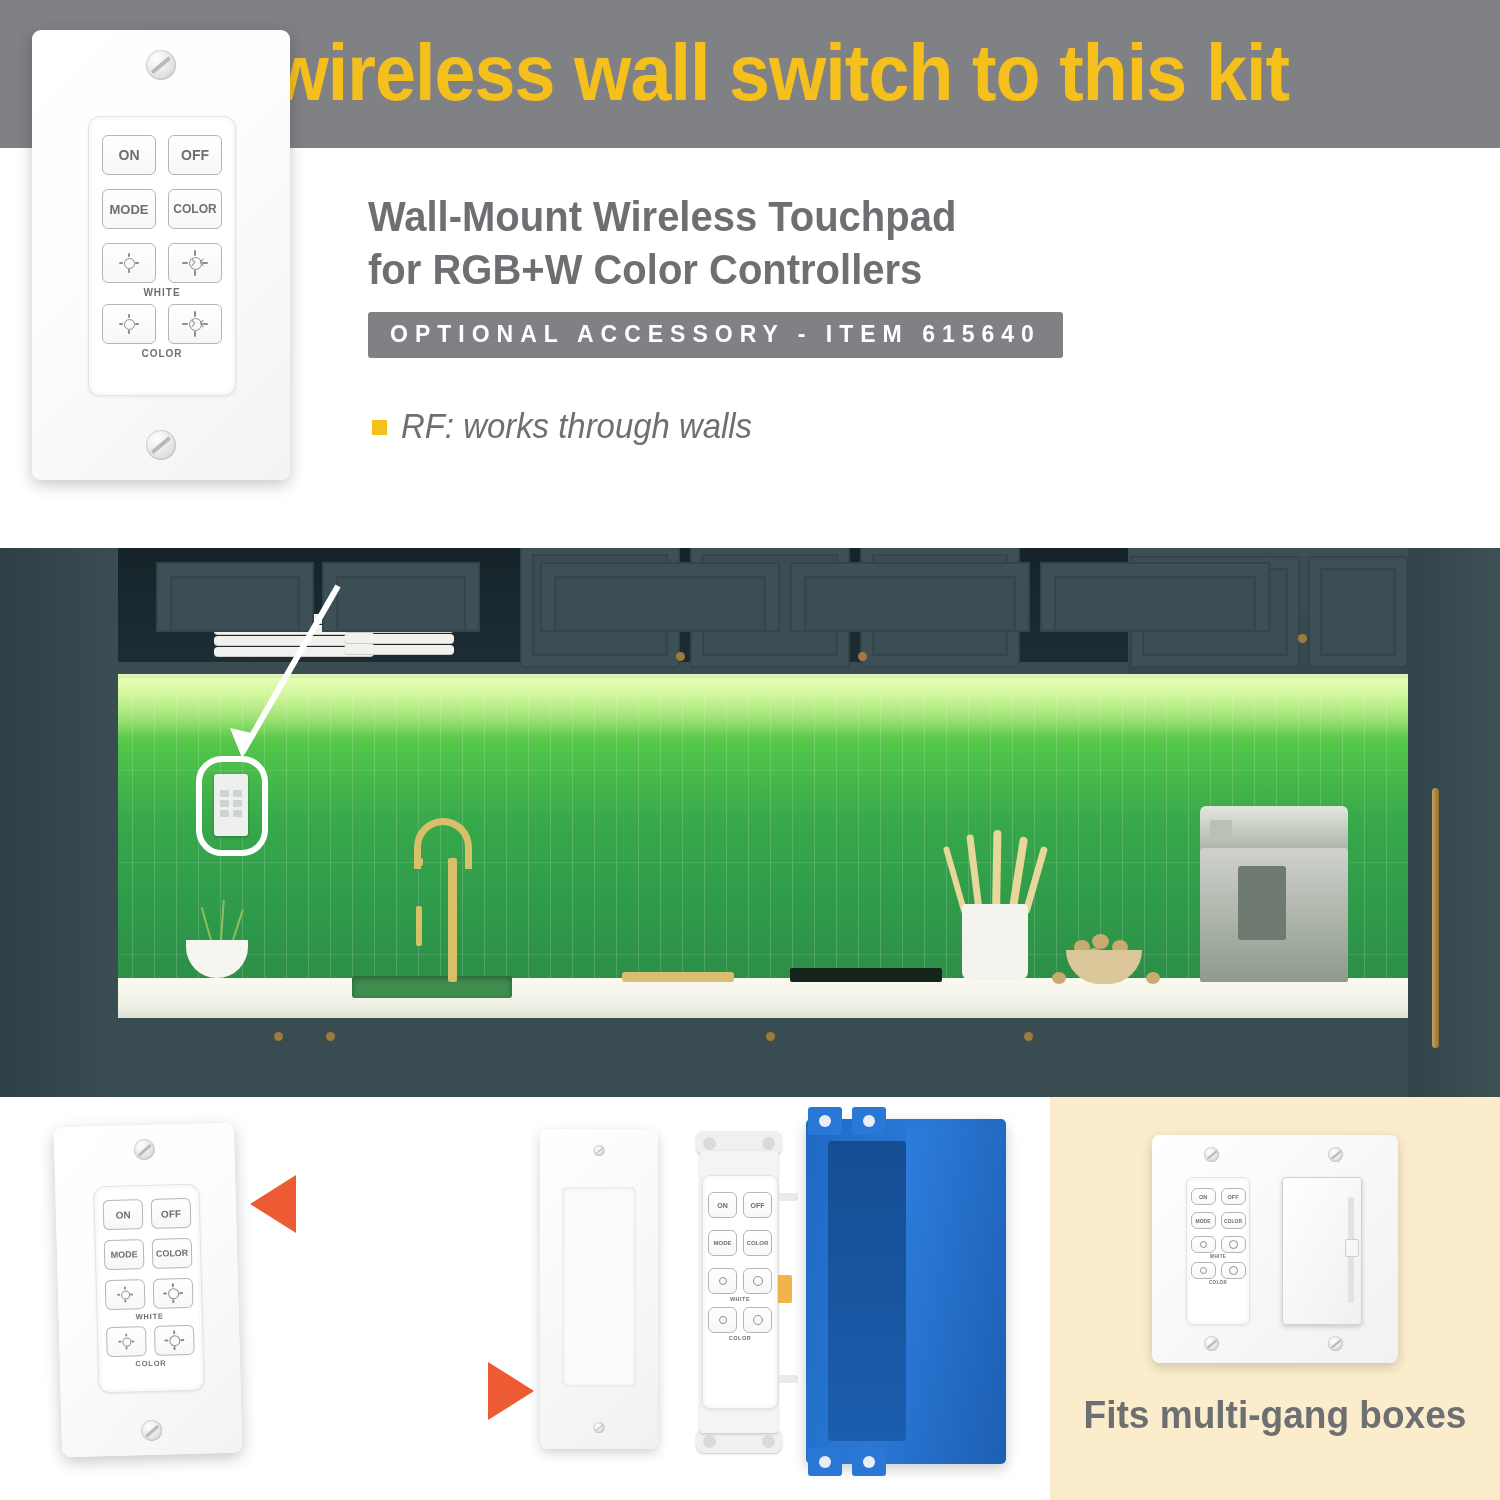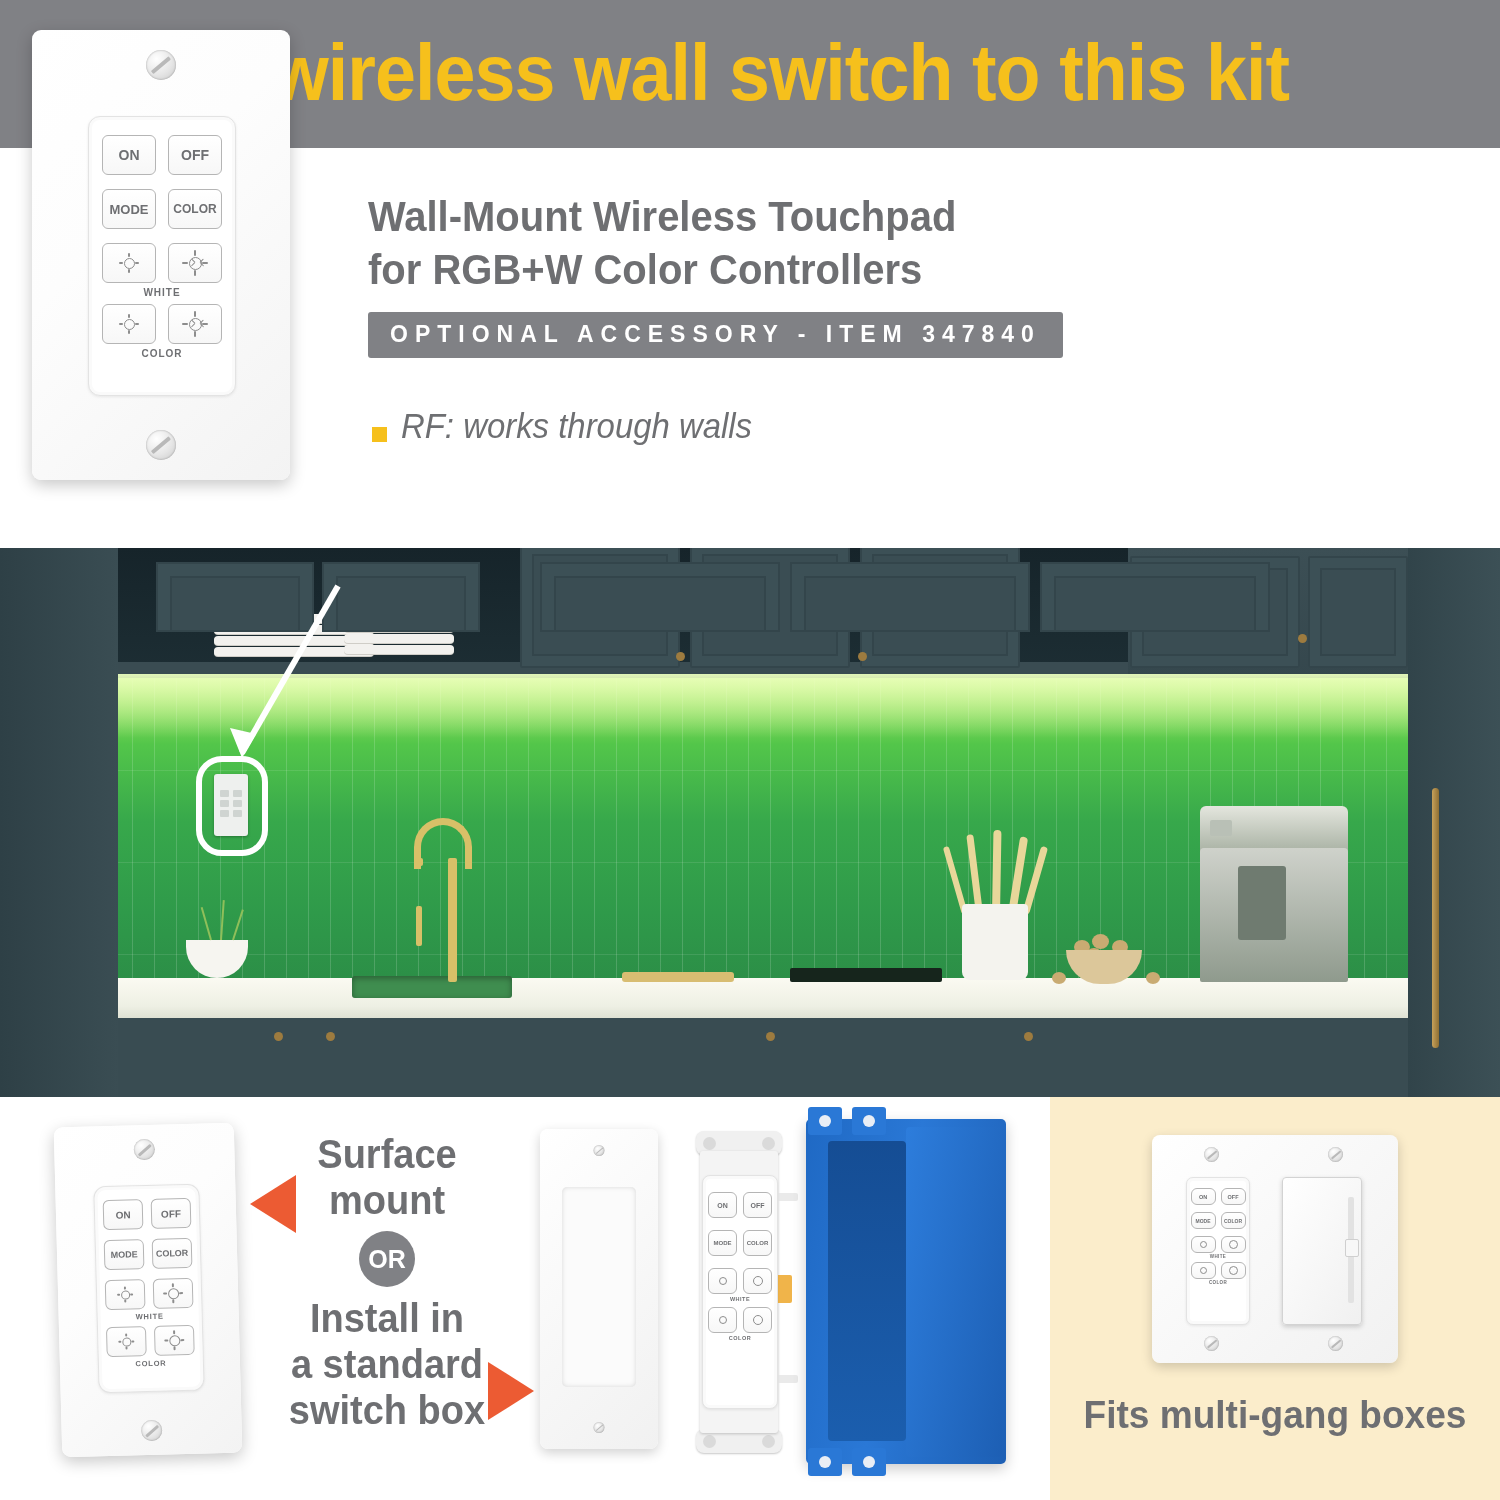--- a/index.html
+++ b/index.html
@@ -13,21 +13,21 @@
 
   
   .info-zone{position:absolute;left:0;top:148px;width:1500px;height:400px;background:#ffffff;}
   .info-text{position:absolute;left:368px;top:42px;width:960px;}
   .prod-title{font-size:43px;line-height:53px;font-weight:bold;color:#6E6F72;transform:scaleX(.93);
     transform-origin:left center;white-space:nowrap;}
   .badge{display:inline-block;margin-top:16px;background:#808185;color:#fff;border-radius:3px;
     padding:9px 22px 10px 22px;font-size:23px;font-weight:bold;letter-spacing:7px;white-space:nowrap;}
   .bullets{position:absolute;left:372px;top:256px;width:940px;display:flex;gap:64px;}
   .bullet-col{display:flex;flex-direction:column;gap:14px;}
-  .bullet{display:flex;align-items:center;gap:14px;}
+  .bullet{display:flex;align-items:flex-start;gap:14px;}
   .bsq{width:15px;height:15px;background:#F6C01C;margin-top:16px;flex:none;}
   .btxt{font-size:35px;line-height:44px;color:#6E6F72;font-style:italic;transform:scaleX(.94);
     transform-origin:left top;white-space:pre-line;}
 
   
   .plate{position:relative;background:linear-gradient(135deg,#ffffff 0%,#fdfdfd 40%,#f3f3f3 100%);
     border-radius:9px;box-shadow:0 5px 16px rgba(0,0,0,.22);}
   .screw{position:absolute;left:50%;transform:translateX(-50%);border-radius:50%;
     background:radial-gradient(circle at 35% 30%,#fff 0%,#e6e6e6 55%,#c9c9c9 100%);
     box-shadow:inset 0 0 2px rgba(0,0,0,.35);}
@@ -129,21 +129,21 @@
 <div class="page">
 
   <div class="header">
     <div class="header-title">Add a wireless wall switch to this kit</div>
   </div>
 
   <div class="info-zone">
     <div class="info-text">
       <div class="prod-title">Wall-Mount Wireless Touchpad</div>
       <div class="prod-title">for RGB+W Color Controllers</div>
-      <div class="badge">OPTIONAL ACCESSORY - ITEM 347840</div>
+      <div class="badge">OPTIONAL ACCESSORY - ITEM 615640</div>
     </div>
 
     <div class="bullets">
       <div class="bullet-col">
         <div class="bullet">
           <span class="bsq"></span>
           <span class="btxt">RF: works through walls</span>
         </div>
       </div>
     </div>
@@ -381,28 +381,20 @@
             </span>
           </div>
         </div>
         <div class="klabel" style="font-size:7.5px;margin-top:3px;letter-spacing:.8px;">COLOR</div>
       </div>
     </div>
 
     <div class="tri tri-l" style="left:250px;top:78px;"></div>
     <div class="tri tri-r" style="left:488px;top:265px;"></div>
 
-    <div class="mount-text">
-      <div class="mt-line">Surface</div>
-      <div class="mt-line">mount</div>
-      <div class="or-circle">OR</div>
-      <div class="mt-line">Install in</div>
-      <div class="mt-line">a standard</div>
-      <div class="mt-line">switch box</div>
-    </div>
 
     <div class="decora" style="left:540px;top:32px;width:118px;height:320px;">
       <div class="decora-window" style="left:22px;top:58px;width:74px;height:200px;"></div>
       <div class="screw" style="top:16px;width:11px;height:11px;"></div>
       <div class="screw" style="bottom:16px;width:11px;height:11px;"></div>
     </div>
 
     <div style="position:absolute;left:686px;top:30px;width:120px;height:330px;">
       <div class="yoke-strap" style="left:10px;top:4px;width:86px;height:24px;"></div>
       <div class="yoke-strap" style="left:10px;bottom:4px;width:86px;height:24px;"></div>

